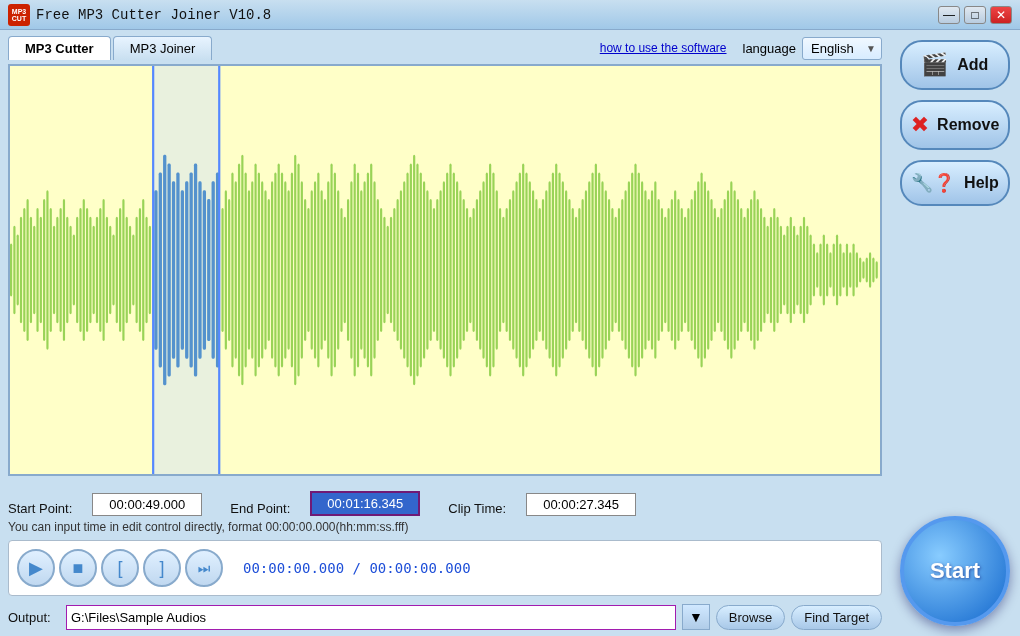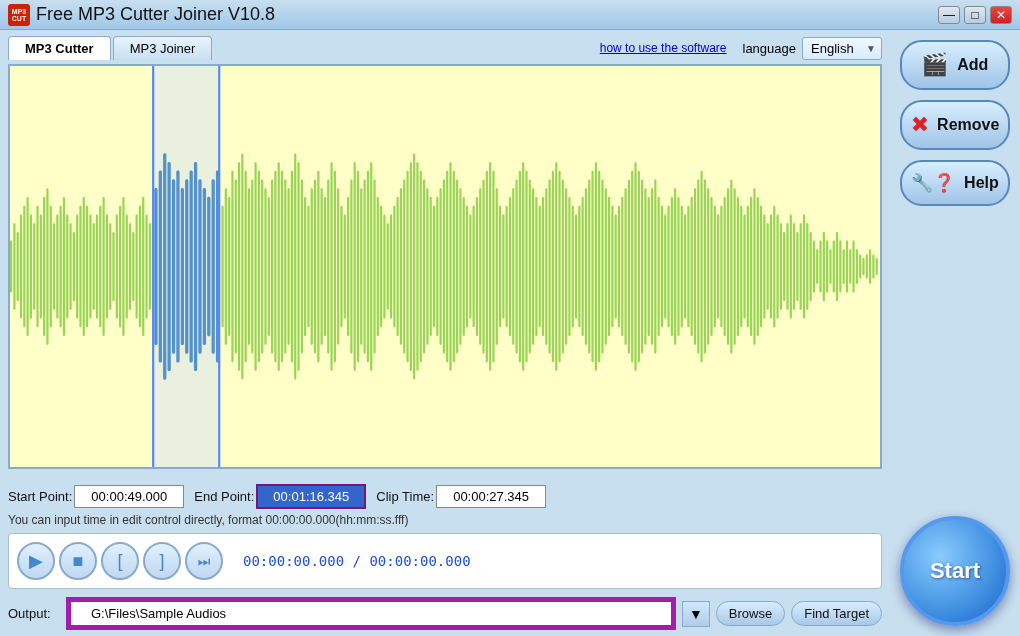--- a/index.html
+++ b/index.html
@@ -27,23 +27,24 @@
       display: flex;
       align-items: center;
       justify-content: center;
       color: white;
       font-size: 8px;
       font-weight: bold;
       margin-right: 6px;
       flex-shrink: 0;
     }
     .title-bar-text {
-      font-size: 18px;
+      font-size: 14px;
       color: #111;
       flex: 1;
+      font-family: Liberation Mono, monospace;
     }
     .title-bar-controls {
       display: flex;
       gap: 4px;
     }
     .title-btn {
       width: 22px;
       height: 18px;
       border: 1px solid #888;
       border-radius: 3px;
@@ -103,23 +104,23 @@
     .waveform-container {
       background: #ffffc8;
       border: 2px solid #88aacc;
       flex: 1;
       position: relative;
       overflow: hidden;
       min-height: 220px;
     }
     .time-row {
       display: flex;
-      align-items: center;
+      align-items: flex-end;
       margin-top: 15px;
-      gap: 2px;
+      gap: 20px;
     }
     .time-label {
       font-size: 13px;
       color: #111;
     }
     .time-input {
       border: 1px solid #888;
       background: white;
       padding: 3px 15px;
       font-size: 13px;
@@ -171,23 +172,23 @@
       margin-top: 8px;
       gap: 6px;
     }
     .output-label {
       font-size: 13px;
       color: #111;
       width: 52px;
     }
     .output-input {
       flex: 1;
-      border: 5px solid #a21caf;
+      border: 1px solid #a21caf;
       background: white;
-      padding: 4px 20px;
+      padding: 4px 4px;
       font-size: 13px;
     }
     .output-arrow {
       background: linear-gradient(to bottom, #d0e8ff, #b0cce8);
       border: 1px solid #88aacc;
       padding: 4px 6px;
       cursor: pointer;
       font-size: 14px;
     }
     .right-btn {

